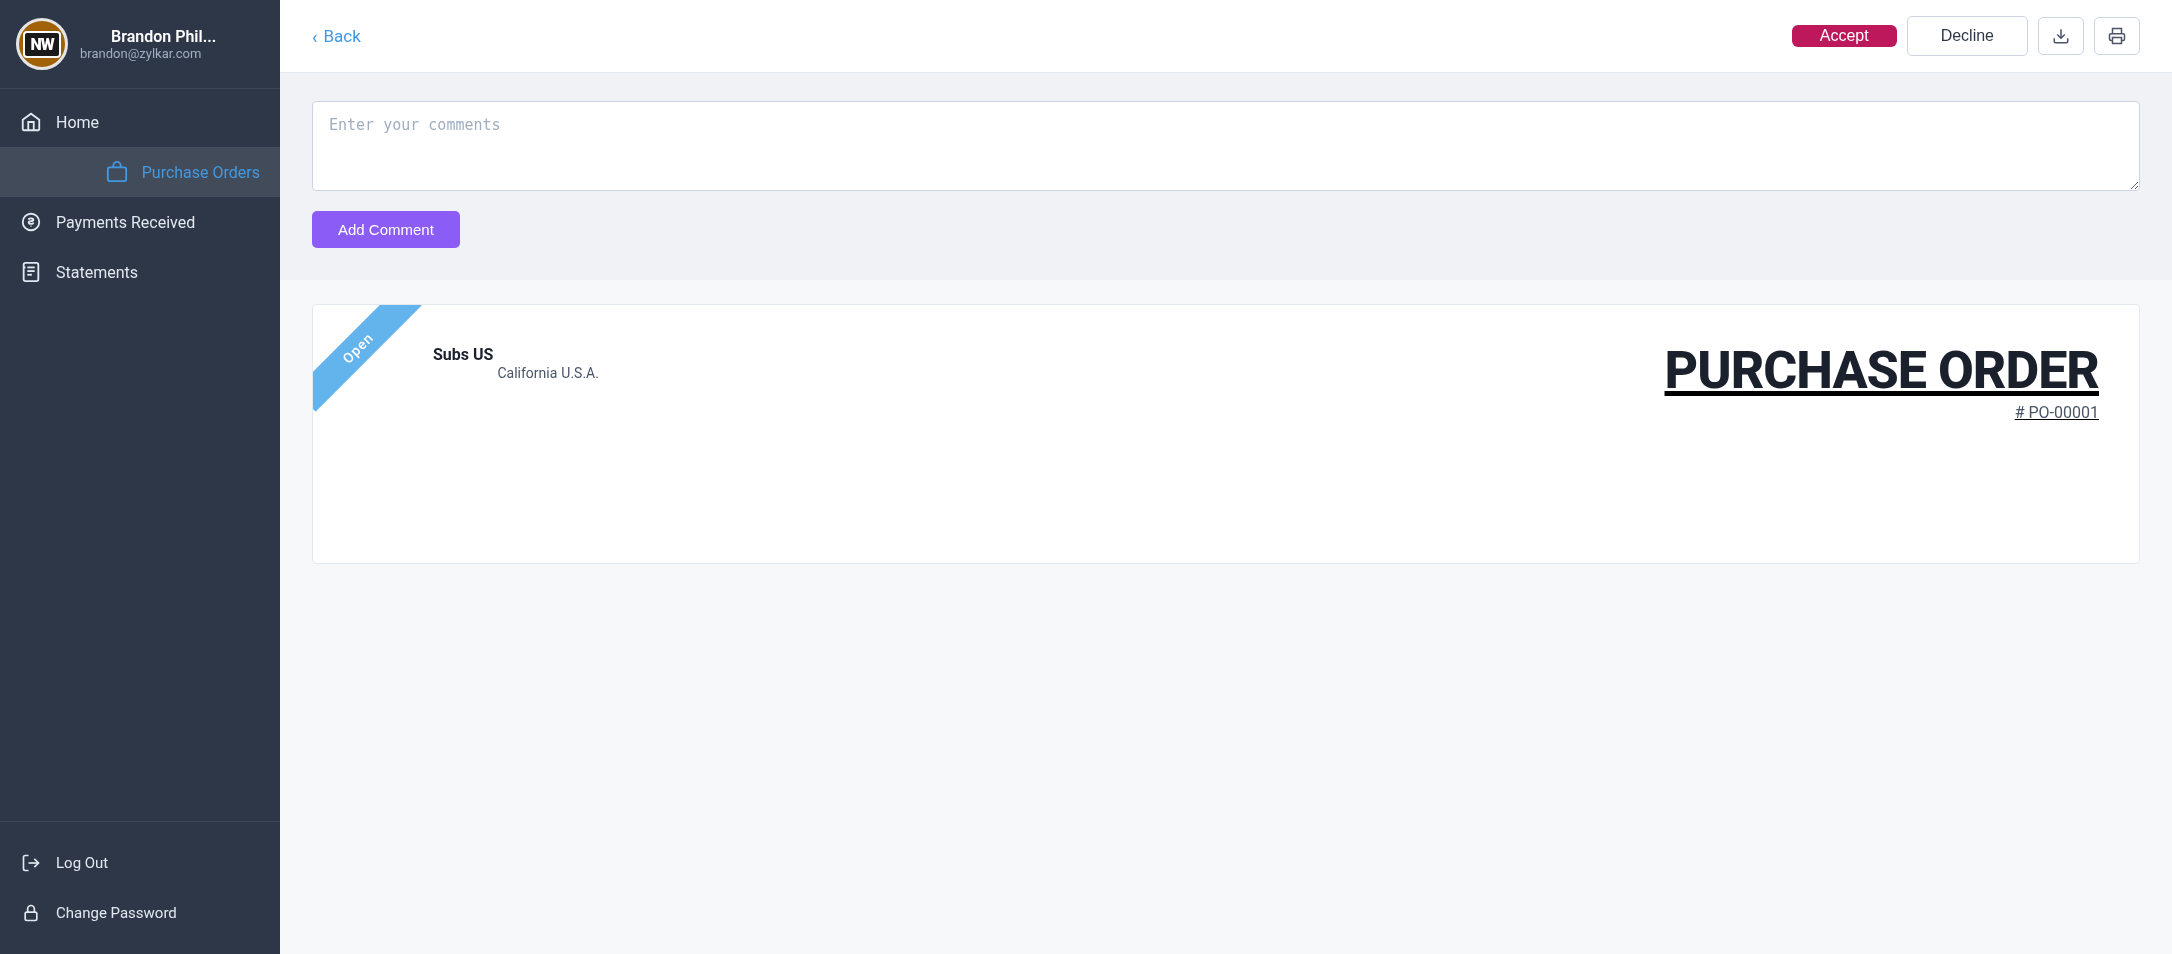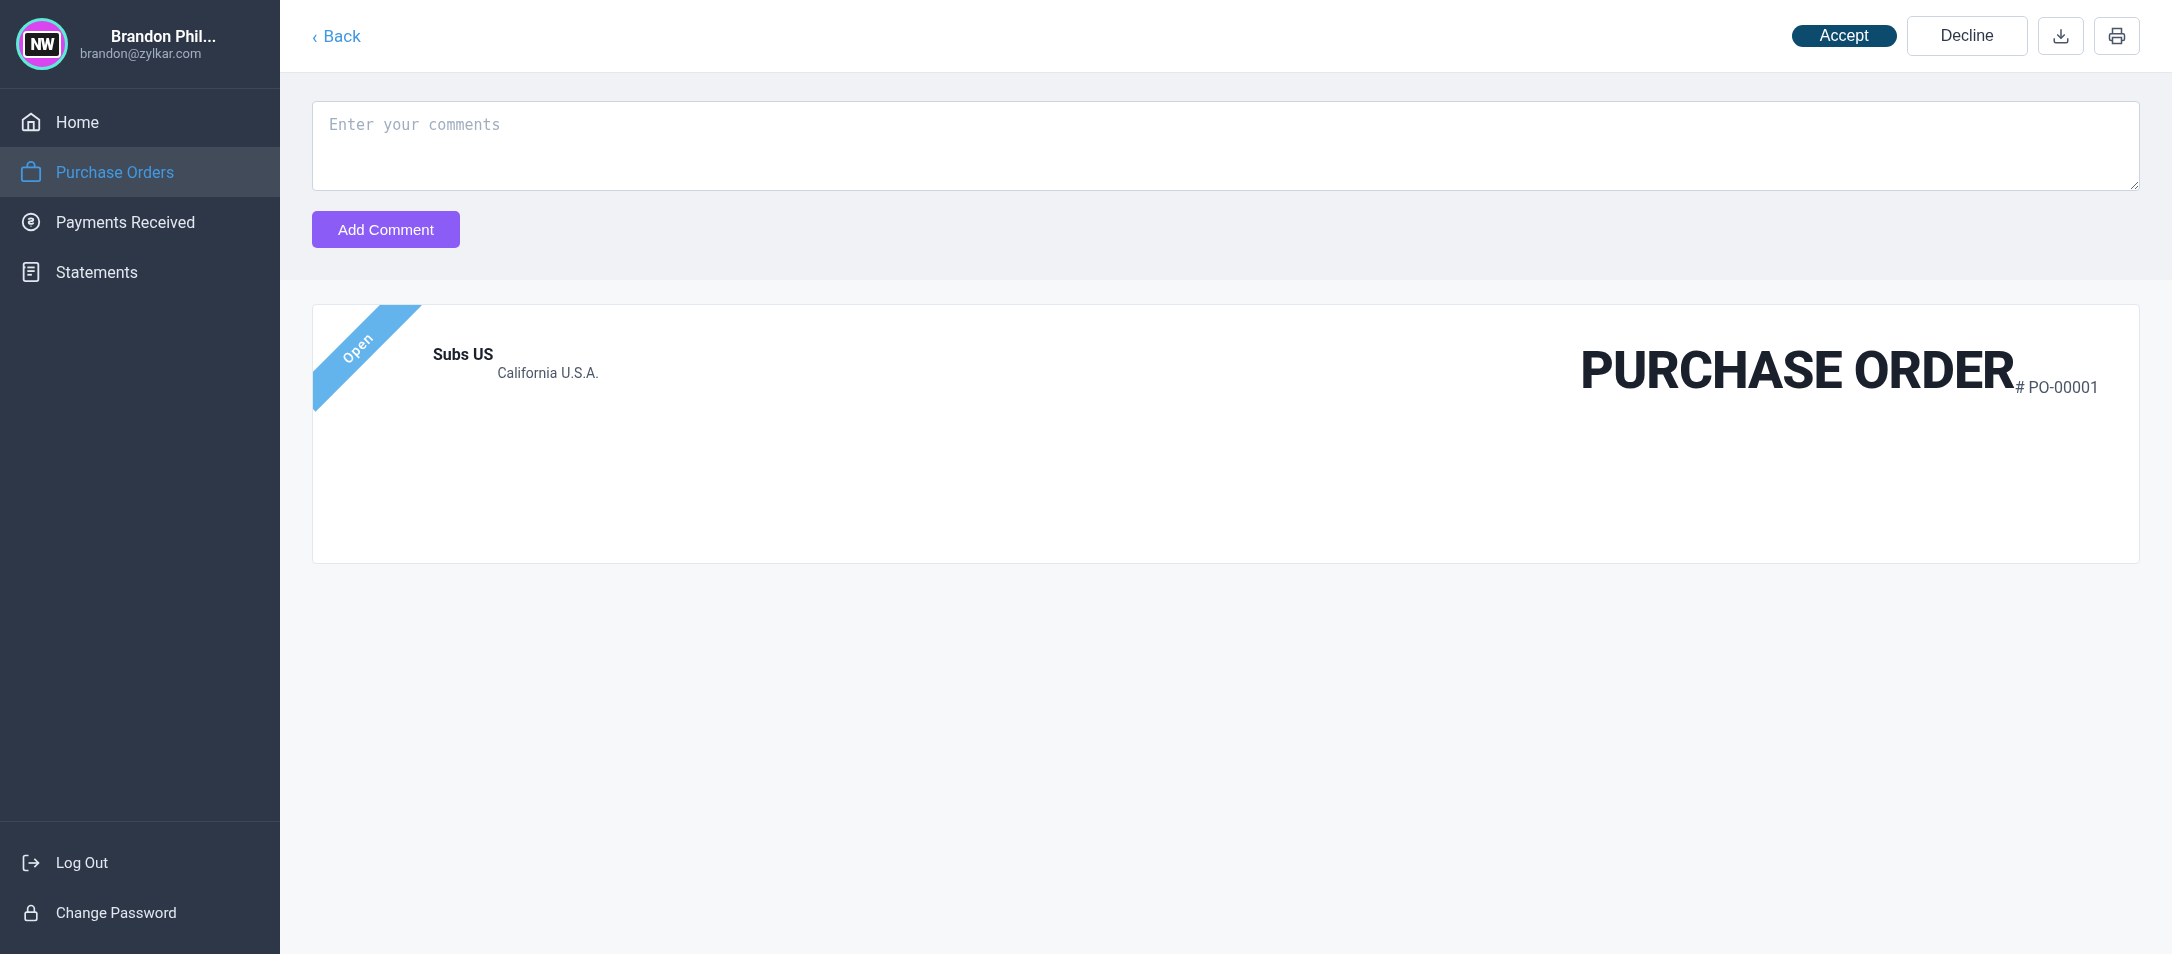--- a/index.html
+++ b/index.html
@@ -19,28 +19,28 @@
       display: flex;
       align-items: center;
       padding: 18px 16px;
       gap: 12px;
       border-bottom: 1px solid rgba(255,255,255,0.08);
     }
     .sidebar-logo {
       width: 52px;
       height: 52px;
       border-radius: 50%;
-      background: #d946ef;
+      background: #a16207;
       display: flex;
       align-items: center;
       justify-content: center;
       font-weight: 900;
       font-size: 18px;
       color: #fff;
-      border: 3px solid #5eead4;
+      border: 3px solid #e5e5e5;
       flex-shrink: 0;
       position: relative;
       overflow: hidden;
     }
     .sidebar-logo-inner {
       background: #1a1a1a;
       border: 2px solid #fff;
       border-radius: 4px;
       padding: 2px 5px;
       font-size: 16px;
@@ -72,20 +72,21 @@
       gap: 14px;
       padding: 14px 20px;
       cursor: pointer;
       font-size: 16px;
       color: #e2e8f0;
       transition: background 0.15s;
     }
     .sidebar-nav-item.active {
       background: rgba(255,255,255,0.1);
       color: #4299e1;
+      justify-content: flex-end;
     }
     .sidebar-nav-item .nav-icon {
       width: 22px;
       height: 22px;
       display: flex;
       align-items: center;
       justify-content: center;
       flex-shrink: 0;
     }
     .sidebar-bottom {
@@ -128,26 +129,26 @@
     .back-btn .chevron {
       font-size: 18px;
       color: #4299e1;
     }
     .topbar-actions {
       display: flex;
       gap: 10px;
       align-items: center;
     }
     .btn-accept {
-      background: #0c4a6e;
+      background: #be185d;
       color: #fff;
       border: none;
       padding: 2px 28px;
       font-size: 16px;
-      border-radius: 16px;
+      border-radius: 6px;
       cursor: pointer;
       font-weight: 500;
     }
     .btn-decline {
       background: #fff;
       color: #2d3748;
       border: 1.5px solid #cbd5e0;
       padding: 10px 33px;
       font-size: 16px;
       border-radius: 5px;
@@ -263,22 +264,23 @@
       color: #1a202c;
     }
     .doc-address {
       font-size: 14px;
       color: #4a5568;
       margin-top: 20px;
     }
     .doc-right {
       text-align: center;
       display: flex;
-      flex-direction: row;
+      flex-direction: column;
       align-items: flex-end;
+      text-decoration: underline;
     }
     .doc-title {
       font-size: 52px;
       font-weight: 800;
       color: #1a202c;
       letter-spacing: -1px;
       line-height: 1;
     }
     .doc-po-number {
       font-size: 16px;

